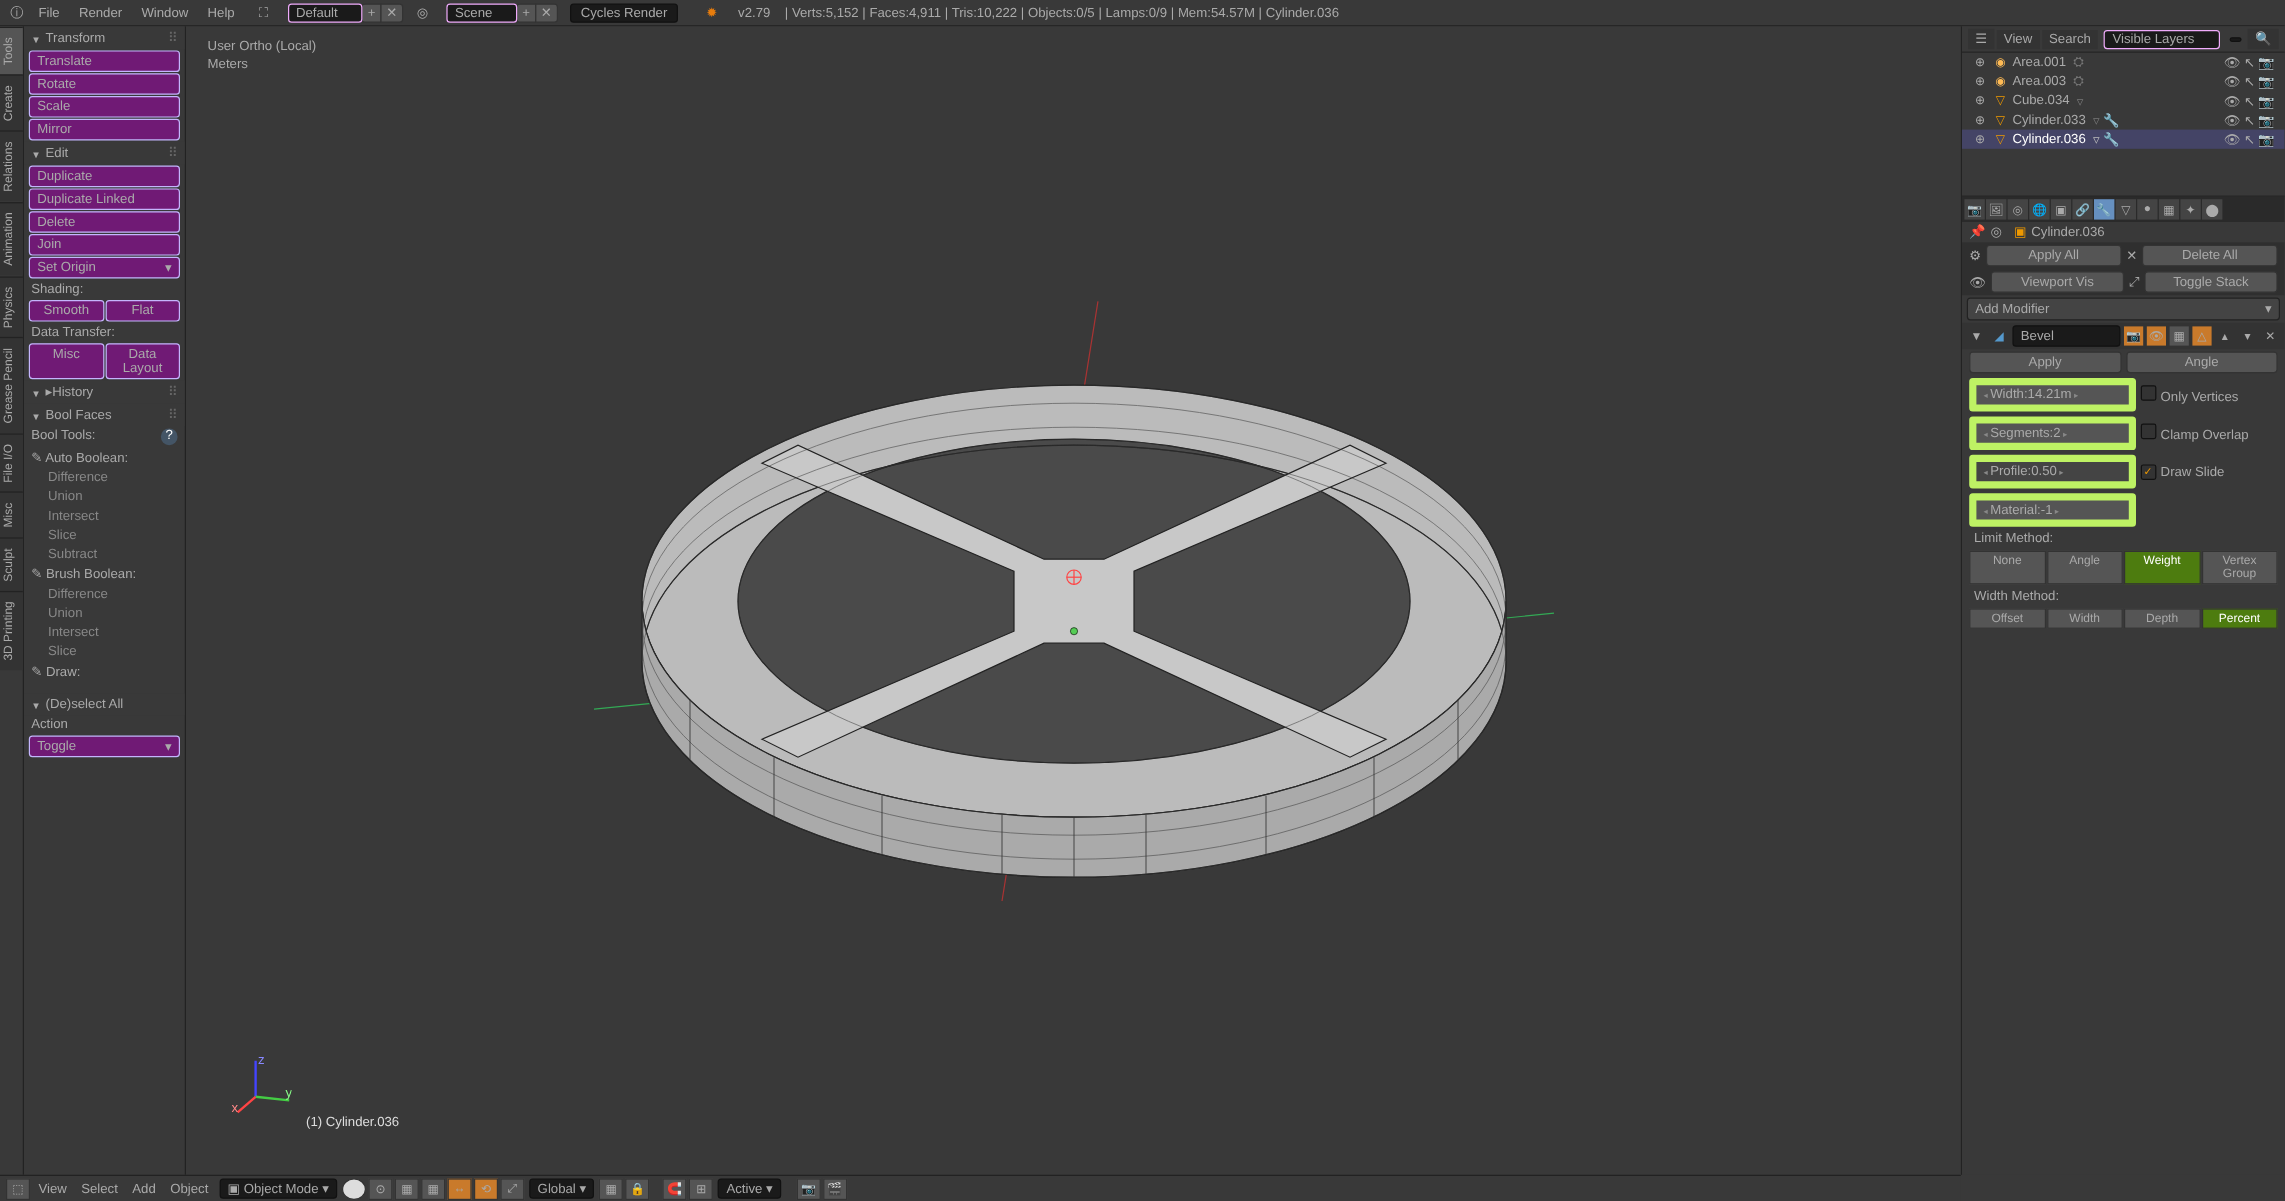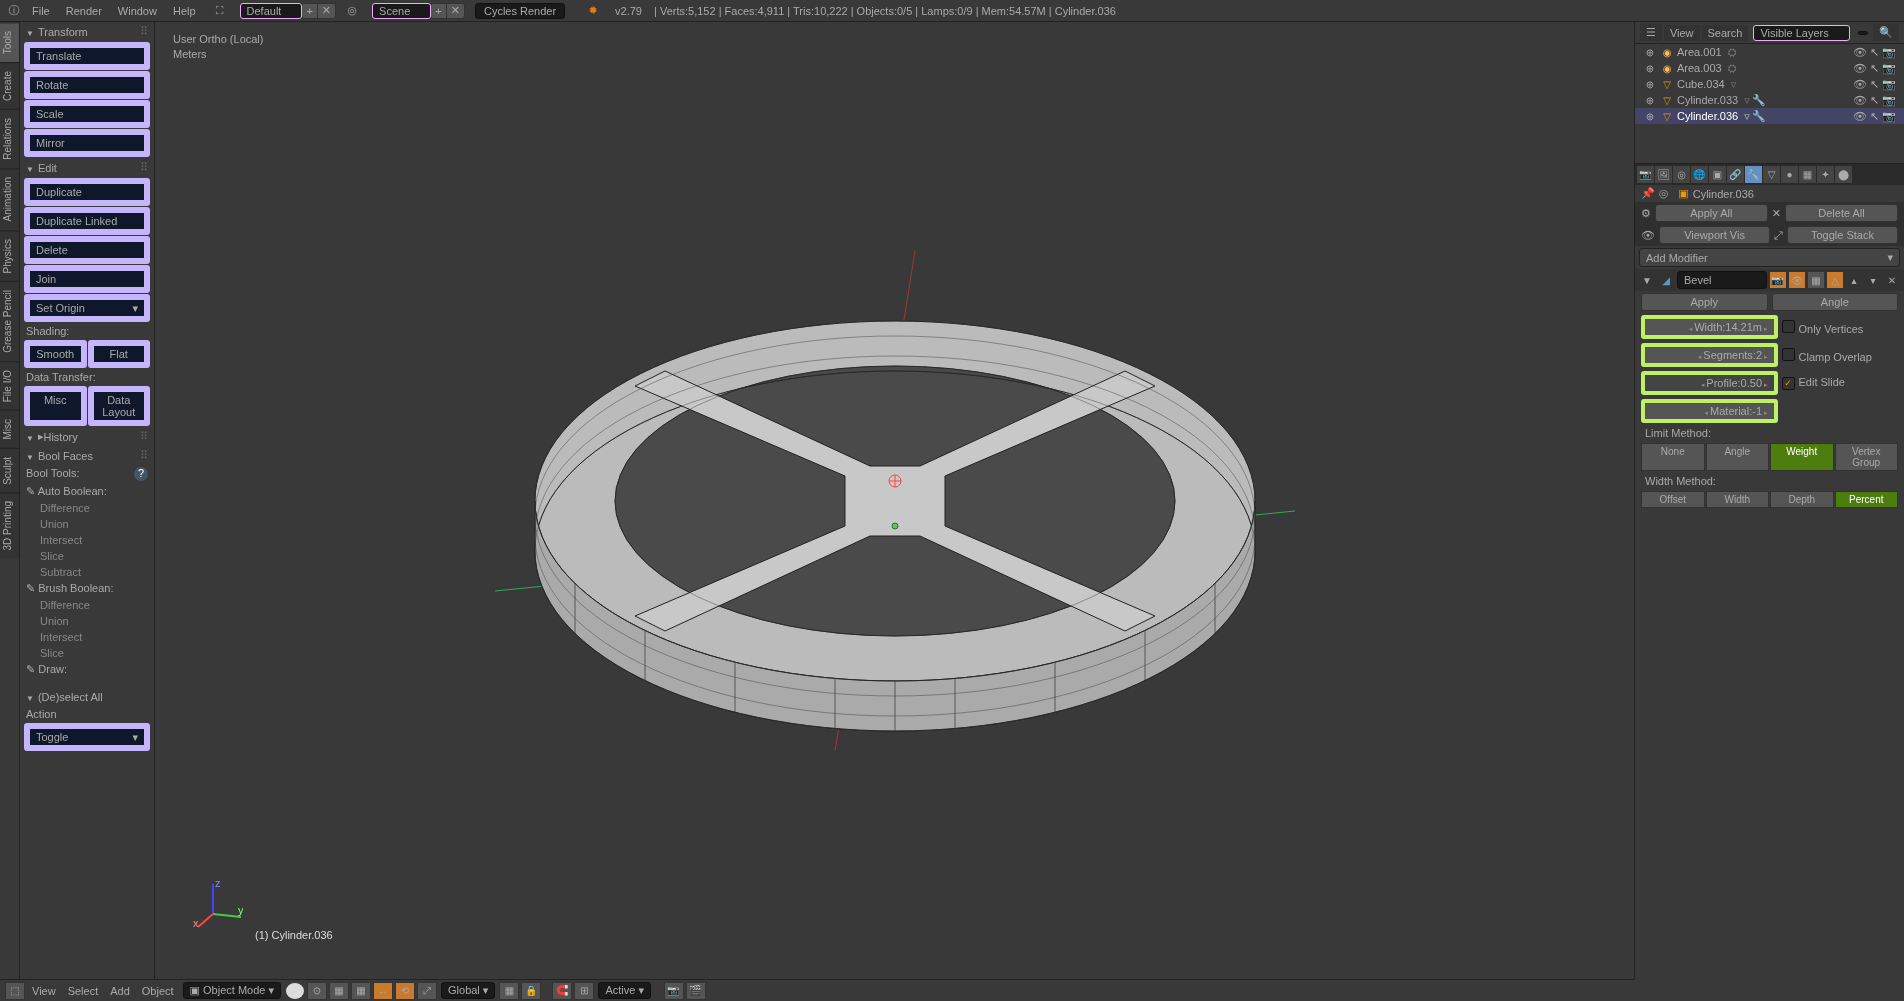--- a/index.html
+++ b/index.html
@@ -13,21 +13,21 @@
 .render-select{background:#1a1a1a;border:1px solid #111;border-radius:3px;padding:1px 8px;margin-left:10px;height:16px;display:flex;align-items:center}
 .stats{margin-left:12px;color:#aaa}
 .main{display:flex;height:957px}
 .left-tabs{width:20px;background:#393939;display:flex;flex-direction:column;border-right:1px solid #222}
 .left-tabs .tab{writing-mode:vertical-rl;transform:rotate(180deg);padding:8px 2px;text-align:center;font-size:10px;background:#333;border-bottom:1px solid #222;cursor:pointer}
 .left-tabs .tab.active{background:#555}
 .left-panel{width:135px;background:#393939;border-right:1px solid #222;overflow-y:auto}
 .panel-header{background:#393939;padding:3px 6px;display:flex;align-items:flex-end;cursor:pointer}
 .panel-header::before{content:"▼";font-size:8px;margin-right:4px}
 .panel-header .grip{margin-left:auto;color:#666}
-.btn{background:#0f172a;border:6px solid #c4b5fd;border-radius:3px;padding:2px 6px;margin:1px 4px;cursor:pointer;display:block;text-align:left}
+.btn{background:#701a75;border:1px solid #c4b5fd;border-radius:3px;padding:2px 6px;margin:1px 4px;cursor:pointer;display:block;text-align:left}
 .btn-row{display:flex;margin:1px 4px;gap:1px}
 .btn-row .btn{margin:0;flex:1;text-align:center}
 .label{padding:2px 6px;color:#aaa}
 .sub-item{padding:2px 6px 2px 20px;color:#888;cursor:pointer}
 .viewport{flex:1;background:#393939;position:relative;overflow:hidden}
 .viewport-info{position:absolute;top:10px;left:18px;color:#ccc;font-size:11px;line-height:15px}
 .viewport-sel{position:absolute;bottom:38px;left:100px;color:#ddd}
 .axis-widget{position:absolute;bottom:50px;left:38px;width:50px;height:50px}
 .viewport-canvas{position:absolute;inset:0;display:flex;align-items:center;justify-content:center}
 .wheel{width:800px;height:500px;position:relative}
@@ -41,21 +41,21 @@
 .outliner-row .oicon{width:14px;height:14px;margin-right:3px;display:flex;align-items:center;justify-content:center;font-size:10px}
 .outliner-row .oends{margin-left:auto;display:flex;gap:3px}
 .properties{flex:1;display:flex;background:#393939}
 .prop-content{flex:1;overflow-y:auto;padding:0}
 .prop-row{display:flex;align-items:center;padding:2px 6px;gap:4px}
 .prop-icons{display:flex;flex-wrap:wrap;padding:2px;gap:1px;background:#2a2a2a}
 .prop-icons .pi{width:17px;height:17px;background:#444;display:flex;align-items:center;justify-content:center;cursor:pointer;font-size:10px}
 .prop-icons .pi.active{background:#6690c0}
 .darkfield{background:#1a1a1a;border:1px solid #111;border-radius:3px;padding:2px 6px;flex:1}
 .btn2{background:#555;border:1px solid #333;padding:2px 8px;border-radius:3px;cursor:pointer;text-align:center}
-.numfield{background:#555;border:4px solid #bef264;border-radius:3px;padding:2px 6px;display:flex;justify-content:flex-end;flex:1;cursor:ew-resize}
+.numfield{background:#555;border:6px solid #bef264;border-radius:3px;padding:2px 6px;display:flex;justify-content:flex-start;flex:1;cursor:ew-resize}
 .numfield .l::before{content:"◂ ";font-size:7px;color:#888}
 .numfield .r::after{content:" ▸";font-size:7px;color:#888}
 .cb{width:13px;height:13px;background:#333;border:1px solid #111;border-radius:2px;display:inline-flex;align-items:center;justify-content:center;margin-right:4px;font-size:9px}
 .cb.checked::after{content:"✓";color:#e90}
 .mod-hdr{display:flex;align-items:center;background:#333;padding:2px 4px;gap:3px}
 .mod-hdr .ic{width:16px;height:16px;display:flex;align-items:center;justify-content:center;font-size:10px}
 .btnrow4{display:flex;gap:1px;margin:2px 6px}
 .btnrow4 .b4{flex:1;background:#555;border:1px solid #333;padding:2px 2px;text-align:center;cursor:pointer;font-size:10px}
 .btnrow4 .b4.active{background:#4d7c0f;color:#fff}
 .bottom-bar{position:absolute;bottom:0;left:0;right:270px;height:22px;background:#393939;display:flex;align-items:center;padding:0 4px;border-top:1px solid #222}
@@ -360,21 +360,21 @@
               <span class="l">Segments:</span>
               <span class="r">2</span>
             </span>
           <span style="flex:1"><span class="cb"></span><span>Clamp Overlap</span></span>
         </div>
         <div class="prop-row">
           <span class="numfield" style="background:#444;color:#888">
               <span class="l">Profile:</span>
               <span class="r">0.50</span>
             </span>
-          <span style="flex:1"><span class="cb checked"></span><span>Edit Slide</span></span>
+          <span style="flex:1"><span class="cb checked"></span><span>Draw Slide</span></span>
         </div>
         <div class="prop-row">
           <span class="numfield">
               <span class="l">Material:</span>
               <span class="r">-1</span>
             </span>
           <span style="flex:1"></span>
         </div>
         <div class="label" style="padding-left:10px">Limit Method:</div>
         <div class="btnrow4">

